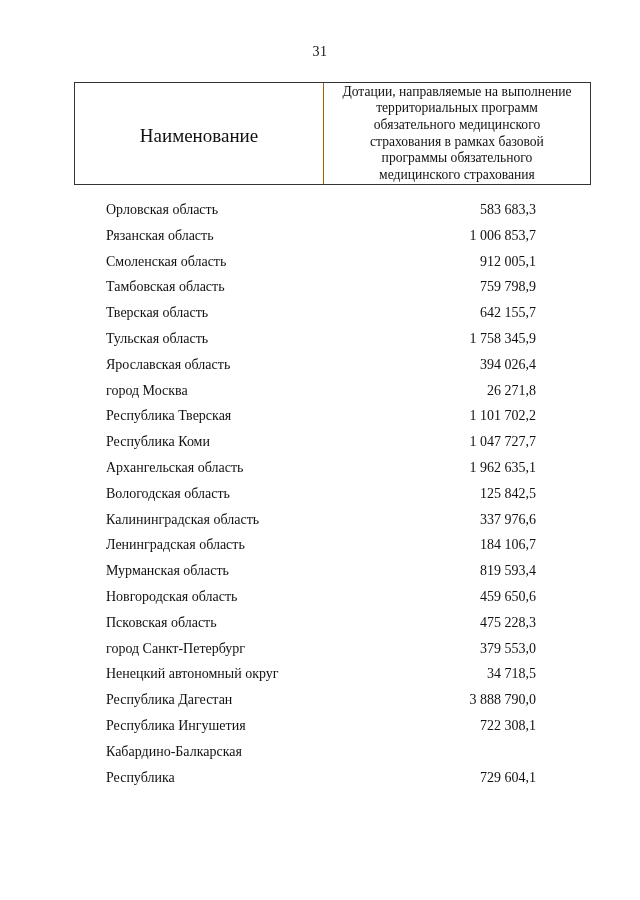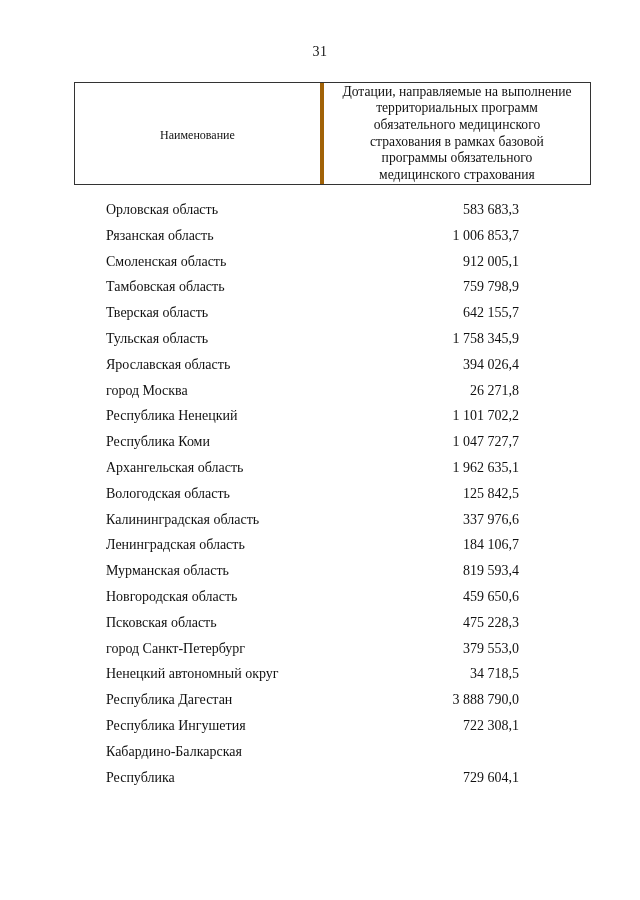--- a/index.html
+++ b/index.html
@@ -29,25 +29,25 @@
     left: 74px;
     top: 82px;
     width: 517px;
     height: 103px;
     border: 1px solid #333333;
     box-sizing: border-box;
     display: flex;
   }
   .header-col-name {
     width: 249px;
-    border-right: 4px solid #a16207;
+    border-right: 1px solid #a16207;
     display: flex;
     align-items: center;
     justify-content: center;
-    font-size: 12px;
+    font-size: 19px;
     padding-top: 4px;
     box-sizing: border-box;
   }
   .header-col-value {
     flex: 1;
     display: flex;
     align-items: center;
     justify-content: center;
     text-align: center;
     font-size: 13.6px;
@@ -67,21 +67,21 @@
     font-size: 14px;
   }
   .row .name {
     position: absolute;
     left: 106px;
     top: 0;
     white-space: nowrap;
   }
   .row .value {
     position: absolute;
-    right: 121px;
+    right: 104px;
     top: 0;
     text-align: right;
     white-space: nowrap;
   }
 </style>
 </head>
 <body>
 
 <div class="page-number">31</div>
 
@@ -126,21 +126,21 @@
     </div>
   <div class="row">
       <span class="name">Ярославская область</span>
       <span class="value">394 026,4</span>
     </div>
   <div class="row">
       <span class="name">город Москва</span>
       <span class="value">26 271,8</span>
     </div>
   <div class="row">
-      <span class="name">Республика Ненецкий</span>
+      <span class="name">Республика Тверская</span>
       <span class="value">1 101 702,2</span>
     </div>
   <div class="row">
       <span class="name">Республика Коми</span>
       <span class="value">1 047 727,7</span>
     </div>
   <div class="row">
       <span class="name">Архангельская область</span>
       <span class="value">1 962 635,1</span>
     </div>

